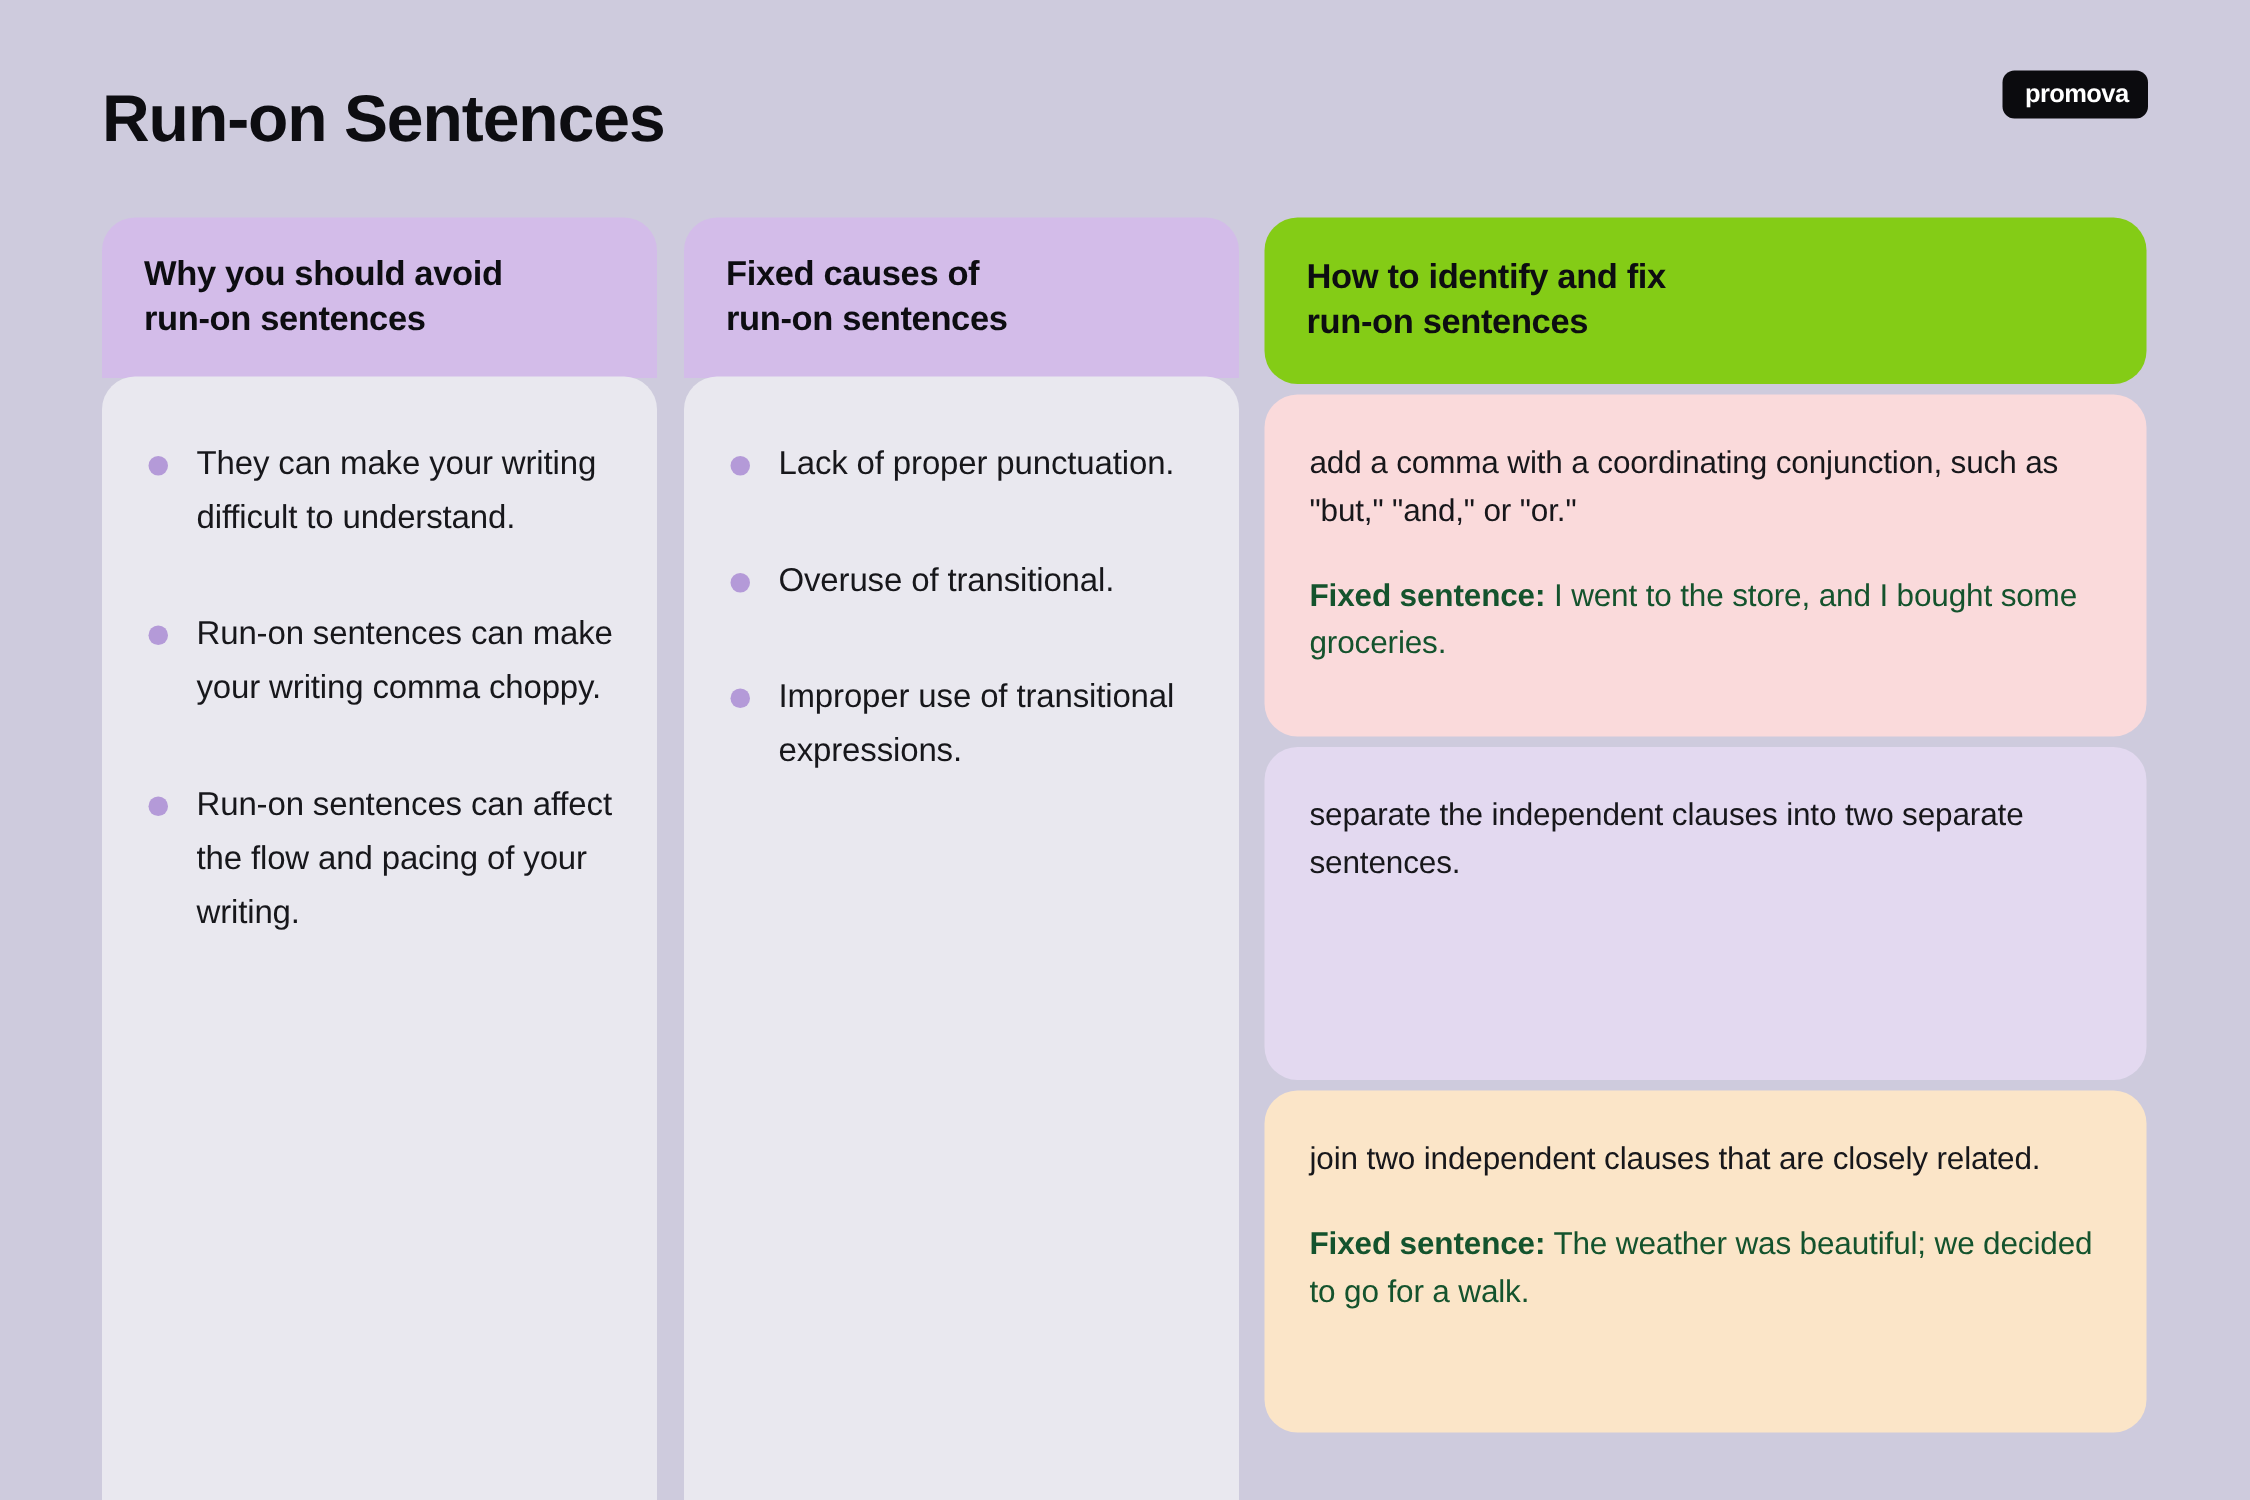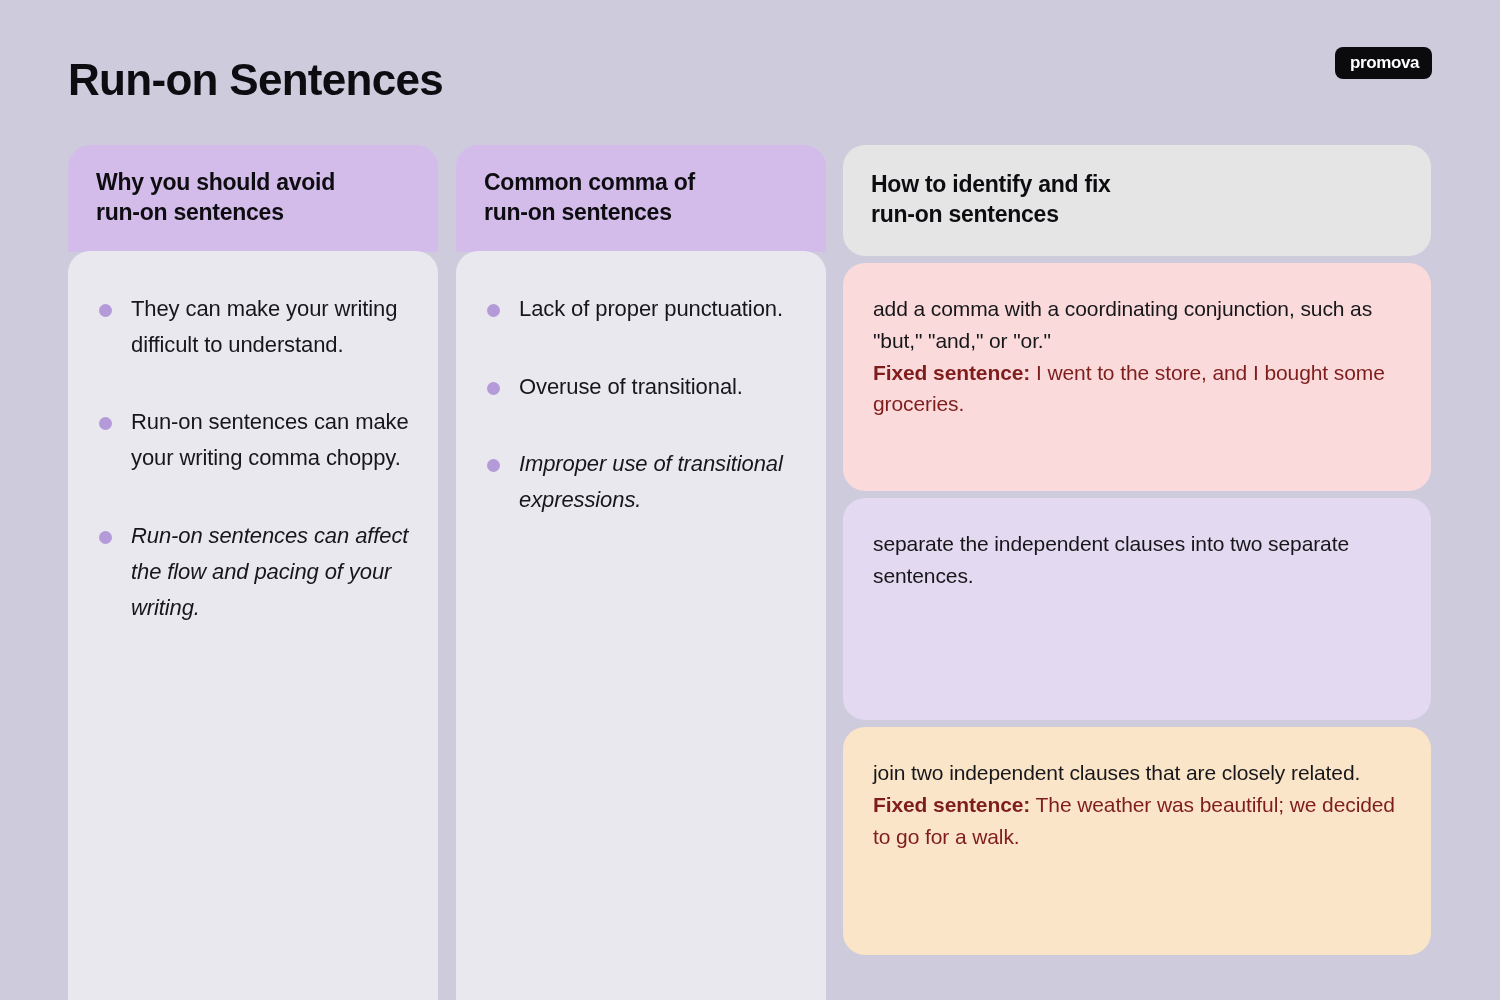--- a/index.html
+++ b/index.html
@@ -91,21 +91,21 @@
 
   .bullet-item {
     position: relative;
     padding-left: 37px;
     margin-bottom: 42px;
     font-size: 22px;
     line-height: 1.63;
     letter-spacing: -0.1px;
     color: #17171b;
   }
-  .bullet-item:last-child { margin-bottom: 0; font-style: italic; }
+  .bullet-item:last-child { margin-bottom: 0; }
 
   .bullet-dot {
     position: absolute;
     left: 5px;
     top: 13px;
     width: 13px;
     height: 13px;
     border-radius: 50%;
     background: #b49ad8;
   }
@@ -118,24 +118,25 @@
   }
 
   .fix-desc {
     font-size: 21px;
     line-height: 1.52;
     letter-spacing: -0.1px;
     color: #17171b;
   }
 
   .fix-fixed {
+    margin-top: 25px;
     font-size: 21px;
     line-height: 1.52;
     letter-spacing: -0.1px;
-    color: #7f1d1d;
+    color: #14532d;
   }
 
   .fix-label { font-weight: 800; }
 
   .card-1 { min-height: 228px; }
   .card-2 { min-height: 222px; }
   .card-3 { min-height: 228px; }
 </style>
 </head>
 <body>
@@ -164,21 +165,21 @@
         <li class="bullet-item">
           <span class="bullet-dot"></span>
           <span>Run-on sentences can affect the flow and pacing of your writing.</span>
         </li>
       </ul>
     </div>
   </section>
 
   <section class="column col-2">
     <div class="col-header" style="background:#d3bce9">
-      <div>Common comma of</div>
+      <div>Fixed causes of</div>
       <div>run-on sentences</div>
     </div>
     <div class="col-body" style="background:#e9e8ef">
       <ul class="bullet-list">
         <li class="bullet-item">
           <span class="bullet-dot"></span>
           <span>Lack of proper punctuation.</span>
         </li>
         <li class="bullet-item">
           <span class="bullet-dot"></span>
@@ -186,21 +187,21 @@
         </li>
         <li class="bullet-item">
           <span class="bullet-dot"></span>
           <span>Improper use of transitional expressions.</span>
         </li>
       </ul>
     </div>
   </section>
 
   <section class="column col-3">
-    <div class="col-header detached" style="background:#e5e5e5">
+    <div class="col-header detached" style="background:#84cc16">
       <div>How to identify and fix</div>
       <div>run-on sentences</div>
     </div>
 
     <div class="fix-card card-1" style="background:#fadadb">
       <p class="fix-desc">add a comma with a coordinating conjunction, such as "but," "and," or "or."</p>
       <p class="fix-fixed"><span class="fix-label">Fixed sentence:</span><span> I went to the store, and I bought some groceries.</span></p>
     </div>
 
     <div class="fix-card card-2" style="background:#e3d9f0">

